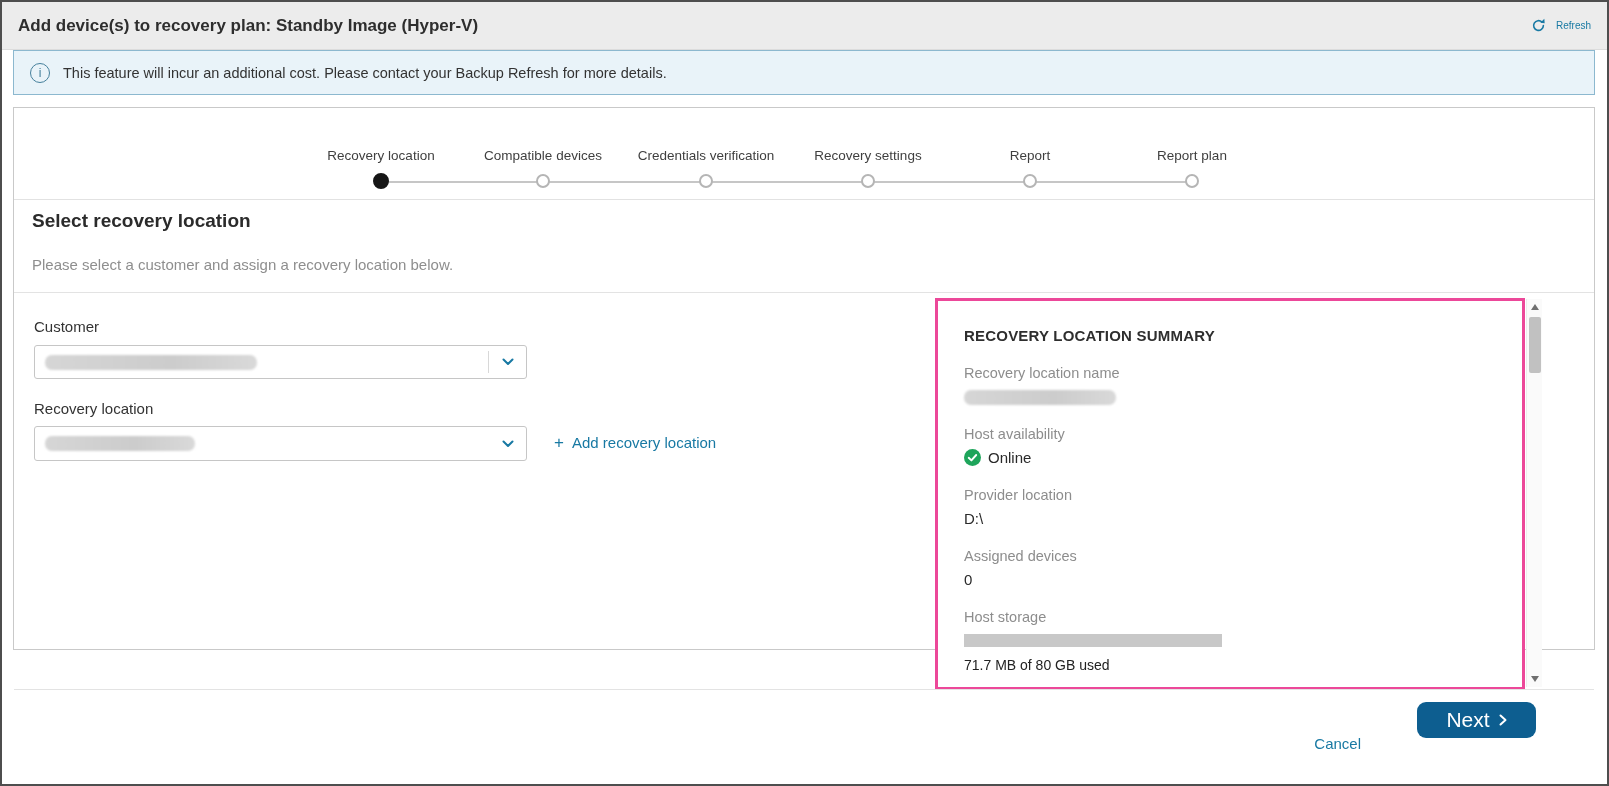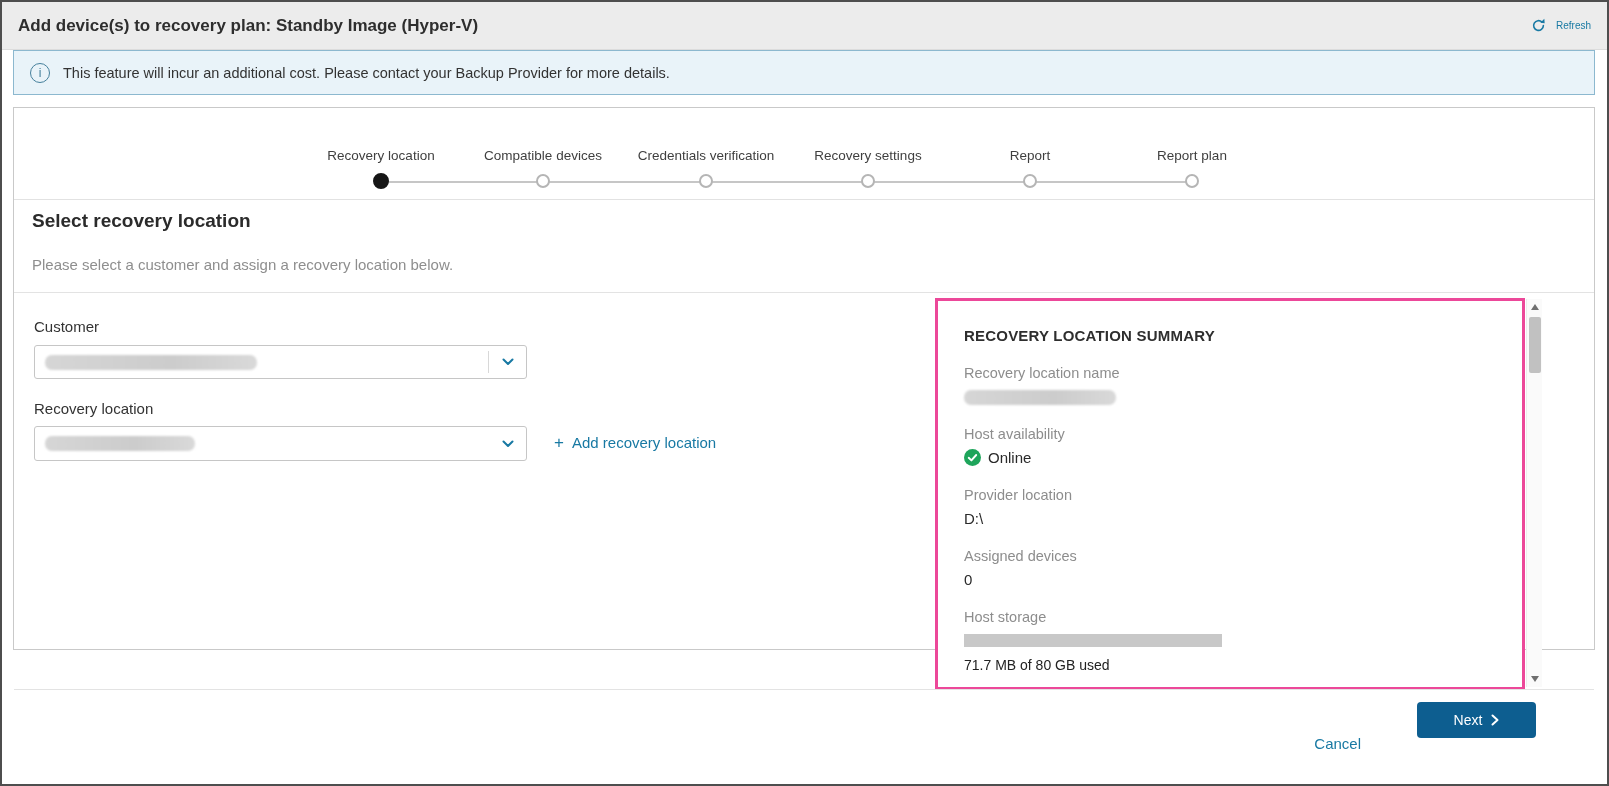--- a/index.html
+++ b/index.html
@@ -79,22 +79,22 @@
   .sb-up{top:0;}
   .sb-down{bottom:0;}
   .tri-up{width:0;height:0;border-left:4px solid transparent;border-right:4px solid transparent;border-bottom:6px solid #6f6f6f;}
   .tri-down{width:0;height:0;border-left:4px solid transparent;border-right:4px solid transparent;border-top:6px solid #6f6f6f;}
   .sb-thumb{position:absolute;left:2px;top:18px;width:12px;height:56px;background:#c1c1c1;border-radius:2px;cursor:grab;}
 
   
   .footer{position:absolute;top:581px;left:0;right:0;height:60px;border-top:1px solid #e3e3e3;
     display:flex;align-items:center;justify-content:flex-end;gap:56px;padding-right:58px;}
   .cancel-link{color:var(--accent);font-size:15px;cursor:pointer;text-decoration:none;margin-top:48px;}
-  .next-button{width:119px;height:36px;background:var(--primary-button);color:#fff;border:none;border-radius:4px;
-    font-family:"Liberation Sans",sans-serif;font-size:14px;display:flex;align-items:center;justify-content:center;gap:9px;cursor:pointer;}
+  .next-button{width:119px;height:36px;background:var(--primary-button);color:#fff;border:none;border-radius:9px;
+    font-family:"Liberation Sans",sans-serif;font-size:21px;display:flex;align-items:center;justify-content:center;gap:9px;cursor:pointer;}
 </style>
 </head>
 <body>
 
 <div class="screen">
 
   <div class="header">
     <div class="header-title">Add device(s) to recovery plan: Standby Image (Hyper-V)</div>
     <div class="refresh">
       <span style="display:flex;">
@@ -102,21 +102,21 @@
             <path d="M13.2 8a5.2 5.2 0 1 1-1.53-3.68" fill="none" stroke="currentColor" stroke-width="1.7" stroke-linecap="round"></path>
             <polygon points="14.2,0.9 14.6,5.6 9.9,5.0" fill="currentColor"></polygon>
           </svg>
       </span>
       <span>Refresh</span>
     </div>
   </div>
 
   <div class="banner">
     <span class="info-icon">i</span>
-    <span>This feature will incur an additional cost. Please contact your Backup Provider for more details.</span>
+    <span>This feature will incur an additional cost. Please contact your Backup Refresh for more details.</span>
   </div>
 
   <div class="main">
 
     <div class="stepper">
       <div class="stepper-line"></div>
       <div class="stepper-step s0 active">
         <div class="step-label">Recovery location</div>
         <div class="step-dot"></div>
       </div>

